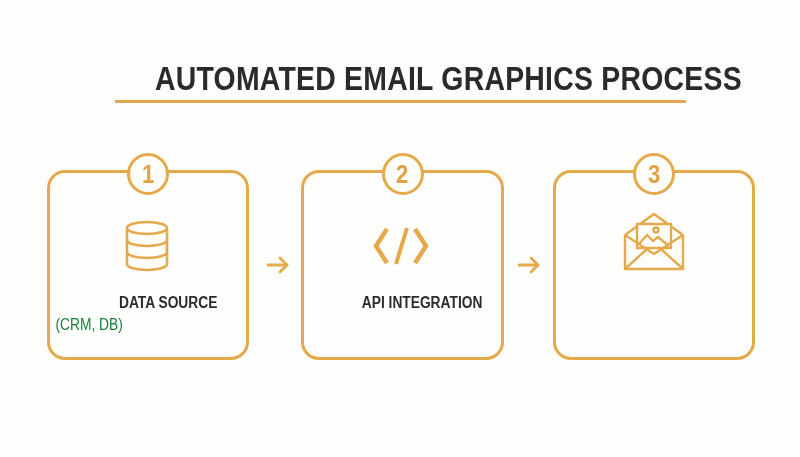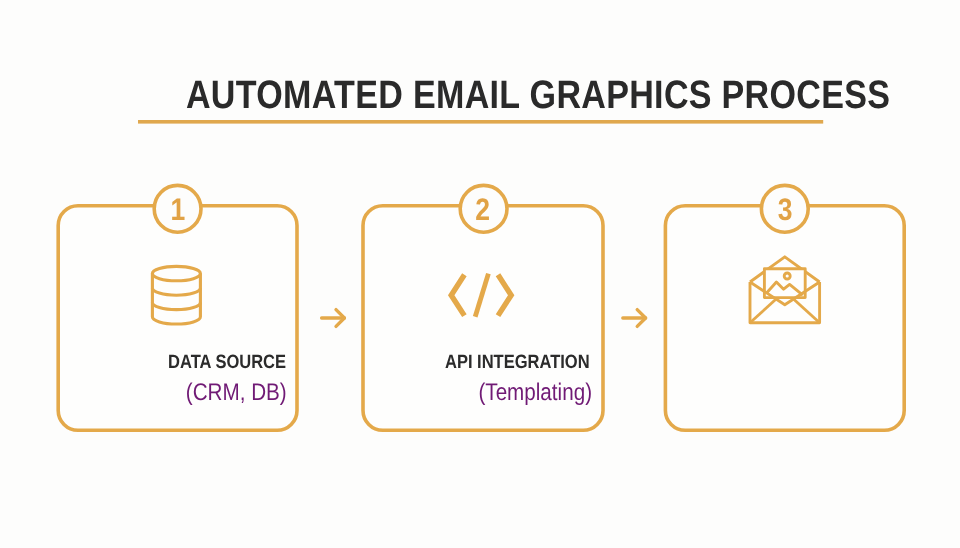--- a/index.html
+++ b/index.html
@@ -41,29 +41,29 @@
     background: #fdfdfc;
     display: flex; align-items: center; justify-content: center;
     font-size: 26px; font-weight: bold; color: #e1a245;
     font-family: "Liberation Sans", sans-serif;
   }
   .badge span { transform: scaleX(0.85); display: inline-block; }
   .icon { position: absolute; left: 50%; }
   .icon svg { display: block; }
   .label {
     position: absolute; left: 0; right: 0; top: 121px;
-    text-align: right;
+    text-align: center;
     font-weight: bold; font-size: 16px; color: #2b2b2b;
     white-space: nowrap;
     margin-left: 40px;
   }
   .sublabel {
     position: absolute; left: 0; right: 0; top: 143px;
-    text-align: right;
-    font-size: 20px; color: #701a75;
+    text-align: left;
+    font-size: 16px; color: #15803d;
     white-space: nowrap;
   }
   .label span, .sublabel span { display: inline-block; transform: scaleX(0.86); }
   .arrow { position: absolute; top: 255px; }
 </style>
 </head>
 <body>
 
 <div class="title">AUTOMATED EMAIL GRAPHICS PROCESS</div>
 <div class="underline"></div>
@@ -96,21 +96,20 @@
       <span>2</span>
     </div>
   <div class="icon" style="top:52px; margin-left:-31px;">
     <svg width="58" height="42" viewBox="0 0 58 42" fill="none" stroke="#e4a94a" stroke-width="4.5" stroke-linejoin="miter">
       <path d="M15 4 L4 21 L15 38"></path>
       <path d="M35 3 L24 39" stroke-width="4"></path>
       <path d="M43 4 L54 21 L43 38"></path>
     </svg>
   </div>
   <div class="label"><span>API INTEGRATION</span></div>
-  <div class="sublabel"><span>(Templating)</span></div>
 </div>
 
 <div class="arrow" style="left:517px;">
   <svg width="24" height="20" viewBox="0 0 24 20" fill="none" stroke="#e4a94a" stroke-width="2.8" stroke-linecap="round" stroke-linejoin="round">
     <path d="M2 10 H21"></path>
     <path d="M14 3 L21 10 L14 17"></path>
   </svg>
 </div>
 
 <div class="step" style="left:553px; width:202px;">

